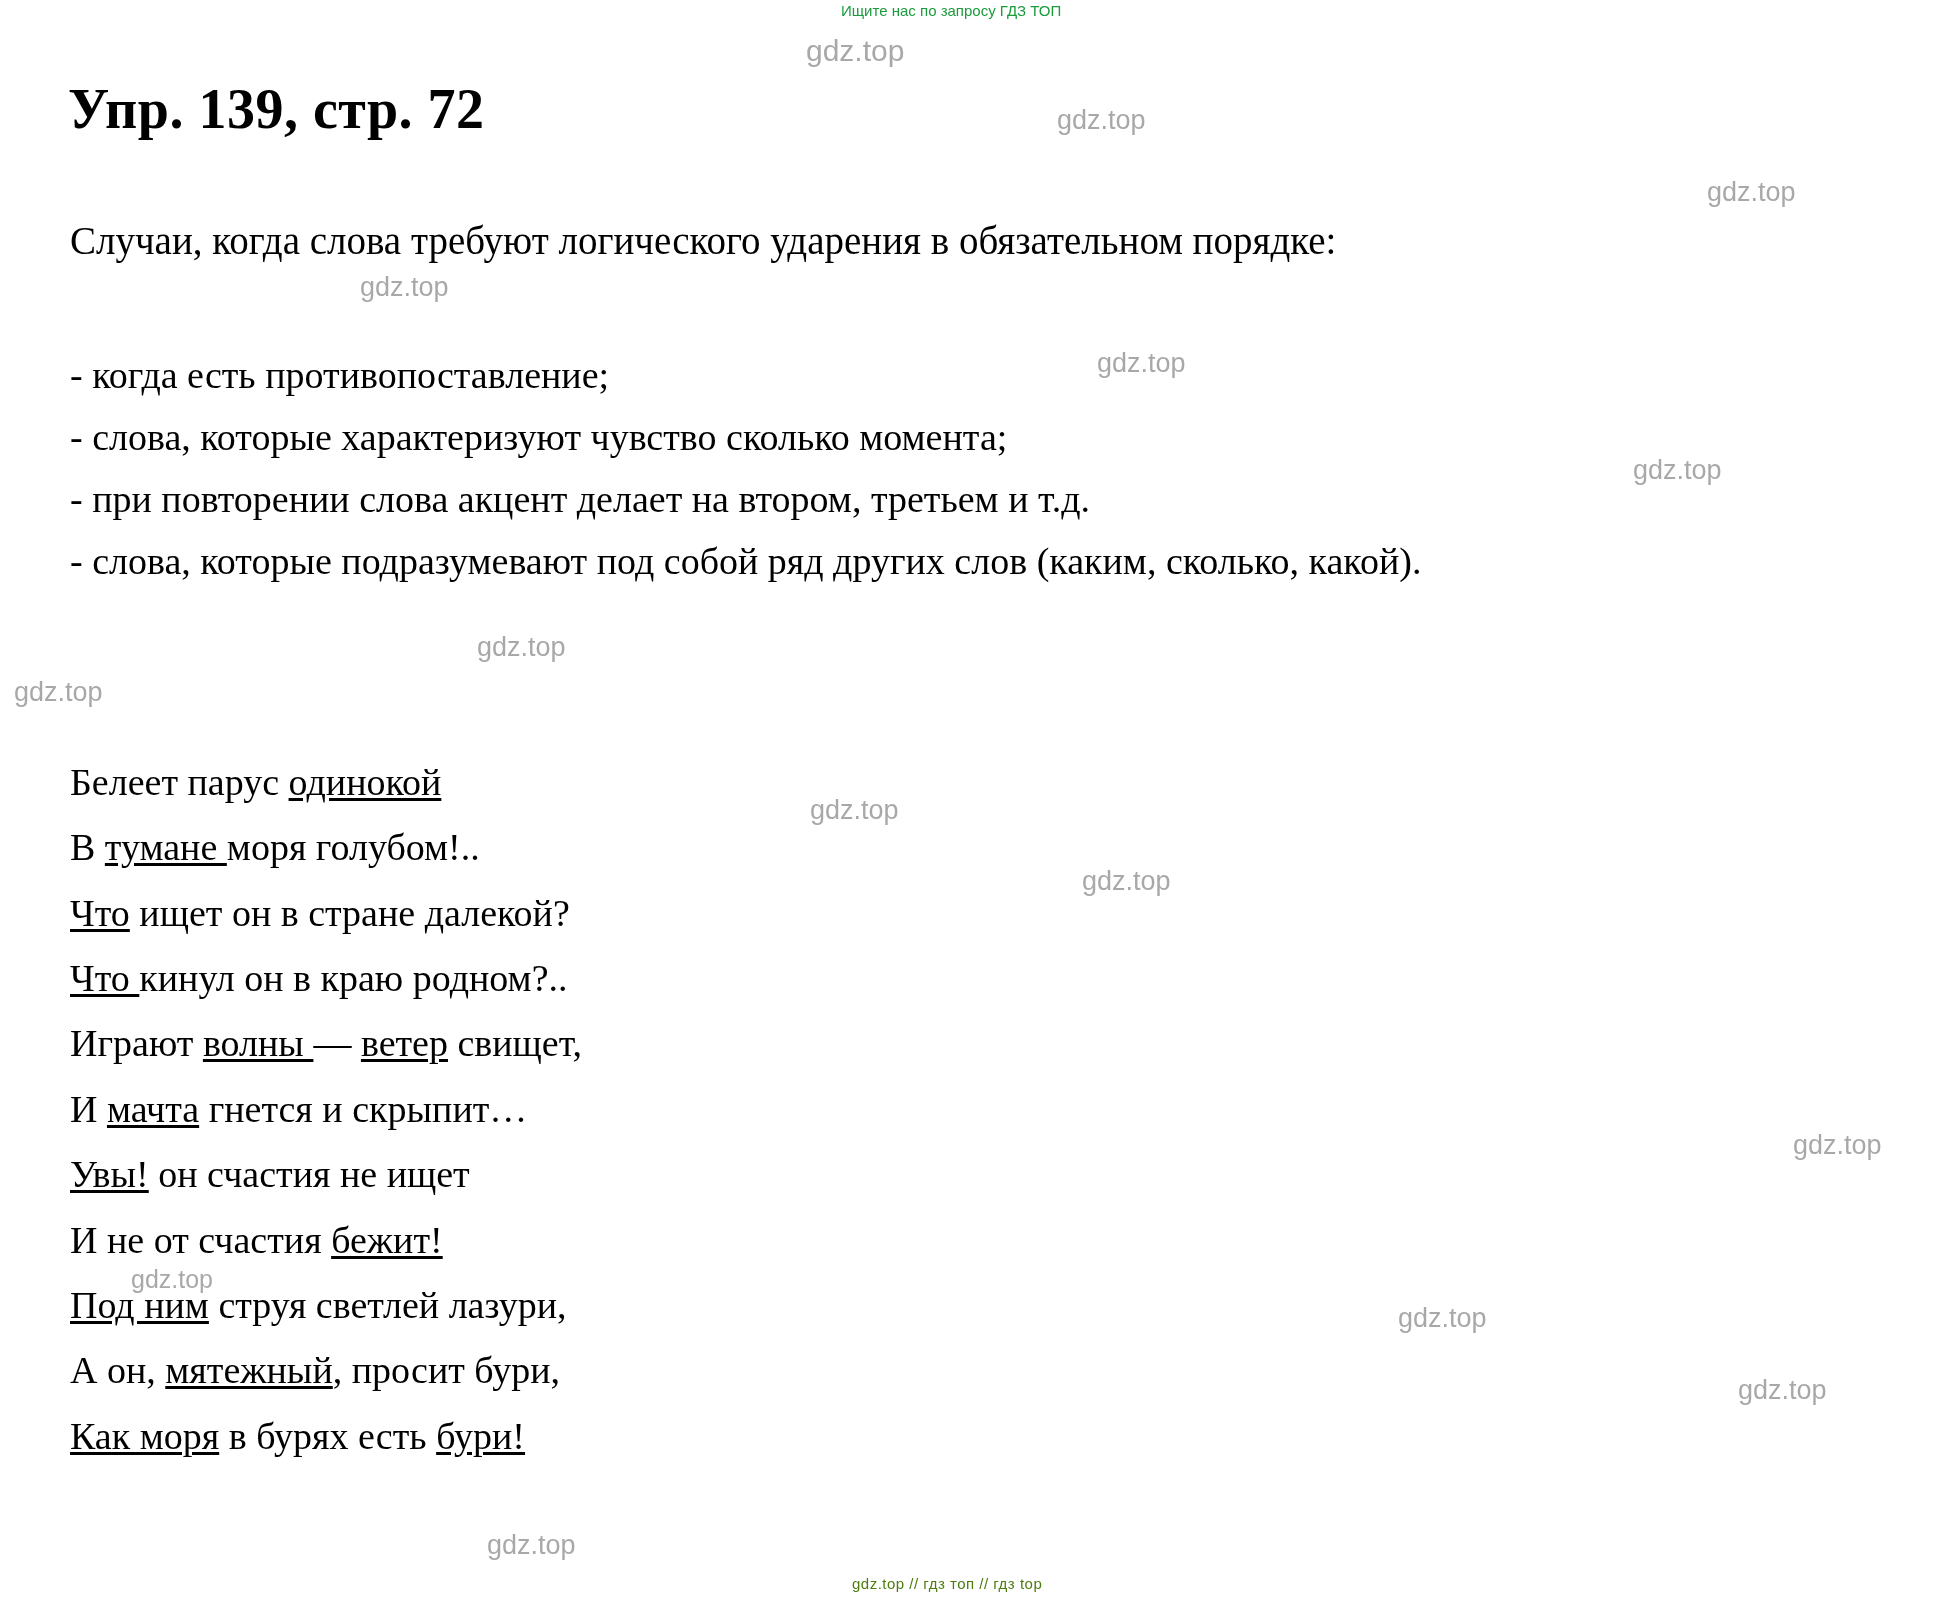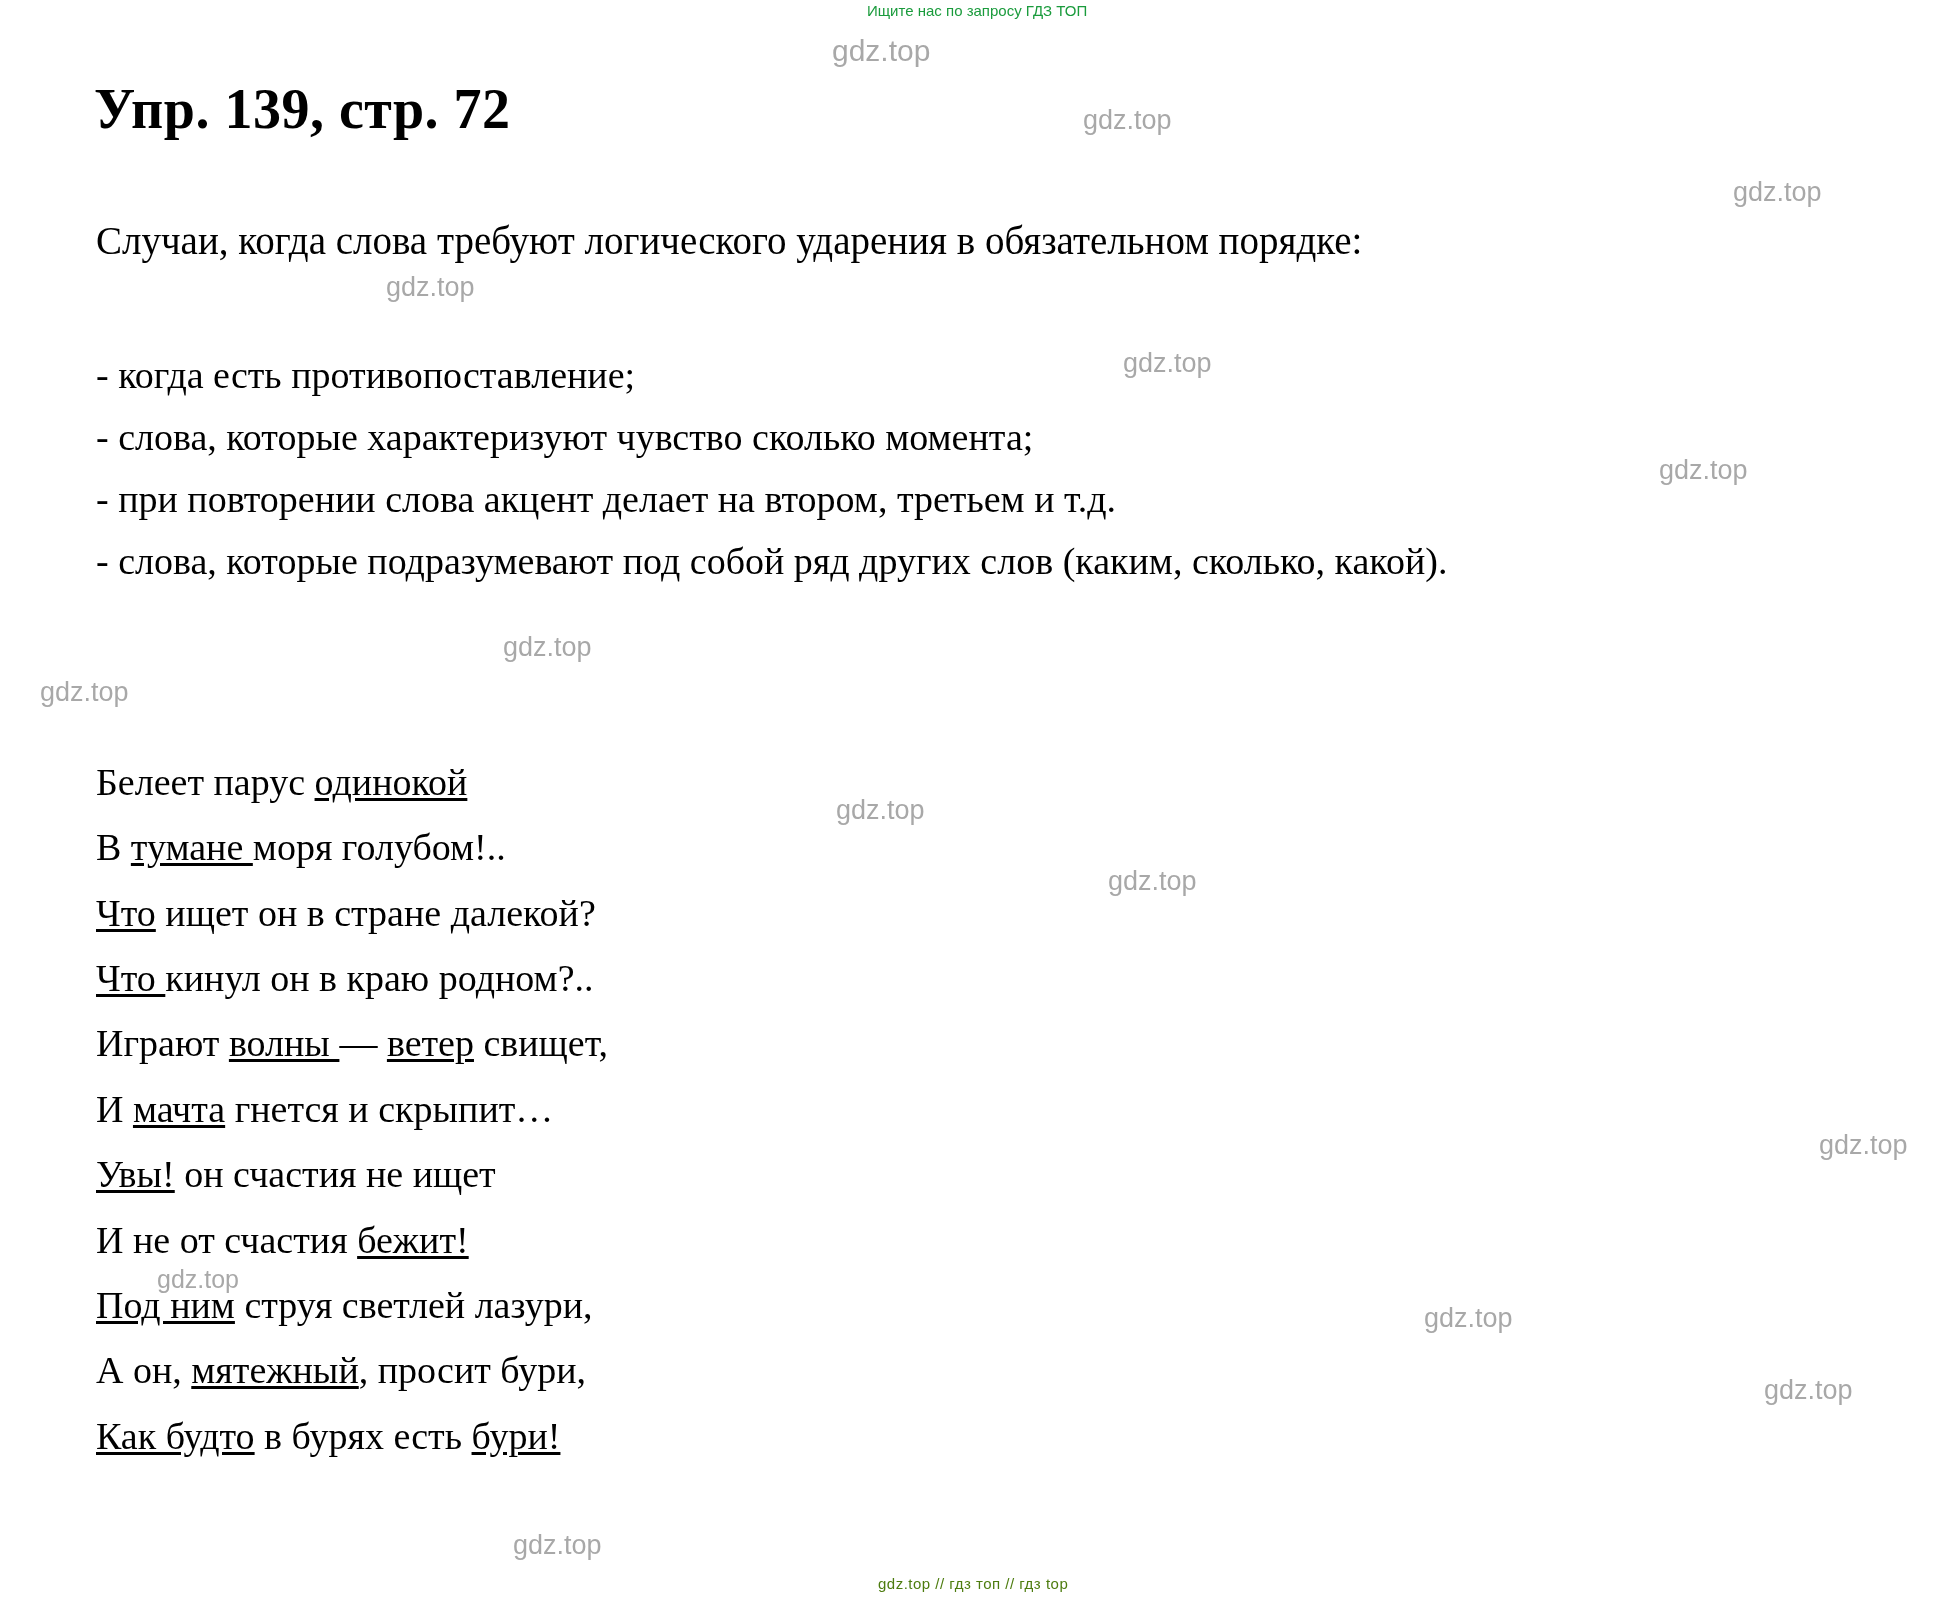--- a/index.html
+++ b/index.html
@@ -43,21 +43,20 @@
     font-size: 15px;
     color: #4d7c0f;
     white-space: nowrap;
     letter-spacing: 0.5px;
   }
 
   
   .page {
     position: absolute;
     inset: 0;
-    margin-left: 26px;
   }
   .heading-ref {
     position: absolute;
     left: 68px;
     top: 77px;
     font-size: 56px;
     font-weight: bold;
     letter-spacing: 0.5px;
     white-space: nowrap;
   }
@@ -134,18 +133,18 @@
       <div class="line"><span>Белеет парус </span><u>одинокой</u></div>
       <div class="line"><span>В </span><u>тумане </u><span>моря голубом!..</span></div>
       <div class="line"><u>Что</u><span> ищет он в стране далекой?</span></div>
       <div class="line"><u>Что </u><span>кинул он в краю родном?..</span></div>
       <div class="line"><span>Играют </span><u>волны </u><span>— </span><u>ветер</u><span> свищет,</span></div>
       <div class="line"><span>И </span><u>мачта</u><span> гнется и скрыпит…</span></div>
       <div class="line"><u>Увы!</u><span> он счастия не ищет</span></div>
       <div class="line"><span>И не от счастия </span><u>бежит!</u></div>
       <div class="line"><u>Под ним</u><span> струя светлей лазури,</span></div>
       <div class="line"><span>А он, </span><u>мятежный</u><span>, просит бури,</span></div>
-      <div class="line"><u>Как будто</u><span> в бурях есть </span><u>бури!</u></div>
+      <div class="line"><u>Как моря</u><span> в бурях есть </span><u>бури!</u></div>
     </div>
 
   <div class="wm-bottom">gdz.top  //  гдз топ  //  гдз top</div>
 
 </div>
 
 </body></html>

